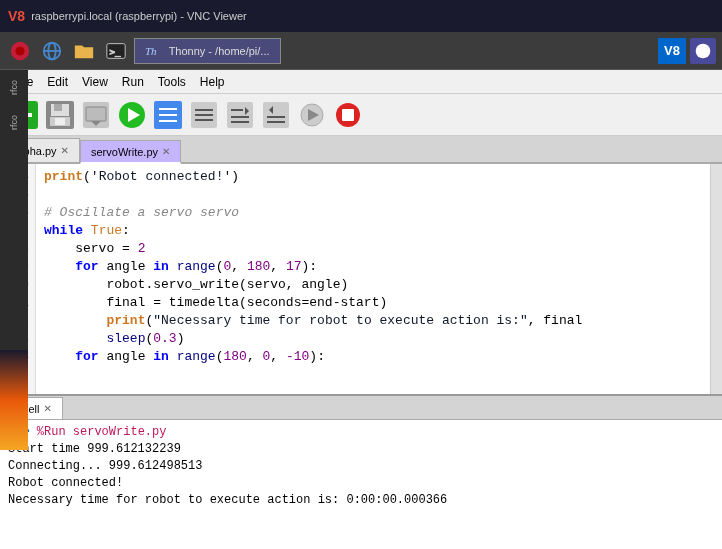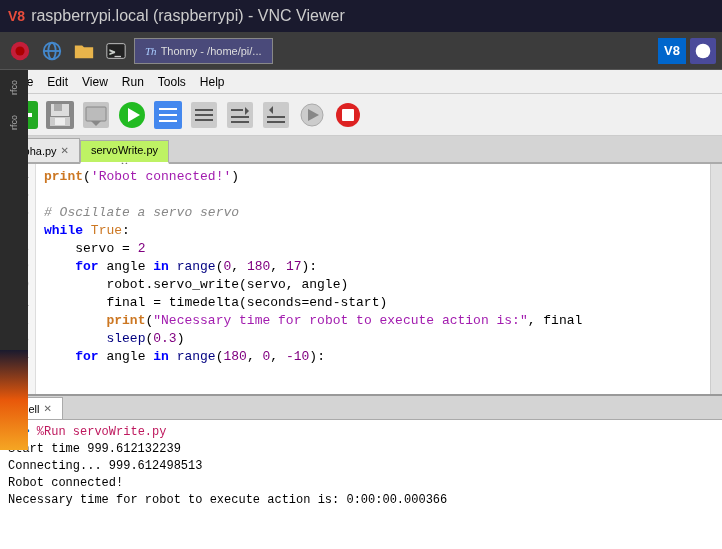--- a/index.html
+++ b/index.html
@@ -21,21 +21,21 @@
       gap: 6px;
     }
     #title-bar .vnc-logo {
       color: #e74c3c;
       font-weight: bold;
       font-size: 14px;
       font-family: Arial, sans-serif;
     }
     #title-bar .title-text {
       color: #cccccc;
-      font-size: 16px;
+      font-size: 11px;
       font-family: Arial, sans-serif;
     }
 
     
     #taskbar {
       background: #3c3c3c;
       height: 38px;
       display: flex;
       align-items: center;
       padding: 0 6px;
@@ -58,20 +58,21 @@
       background: #4a4a7a;
       color: #ddd;
       font-size: 11px;
       font-family: Arial, sans-serif;
       padding: 3px 10px;
       border: 1px solid #888;
       height: 26px;
       display: flex;
       align-items: center;
       cursor: pointer;
+      gap: 8px;
     }
     .vnc-badge {
       margin-left: auto;
       background: #0066cc;
       color: white;
       font-weight: bold;
       font-size: 13px;
       font-family: Arial;
       padding: 2px 6px;
       height: 26px;
@@ -143,24 +144,23 @@
       padding: 3px 10px;
       font-size: 11px;
       font-family: Arial, sans-serif;
       cursor: pointer;
       display: flex;
       align-items: center;
       gap: 4px;
       height: 24px;
     }
     .tab.active {
-      background: #bef264;
+      background: #c4b5fd;
       border-bottom: 2px solid white;
       margin-bottom: -2px;
-      flex-direction: column;
     }
     .tab-close {
       font-size: 10px;
       color: #666;
       cursor: pointer;
     }
 
     
     #editor-area {
       background: #ffffff;
@@ -186,21 +186,21 @@
       line-height: 18px;
       white-space: pre;
       overflow: hidden;
       flex: 1;
     }
 
     
     .kw { color: #cc7722; font-weight: normal; }      
     .kw2 { color: #0000ff; font-weight: bold; }     
     .fn { color: #000080; }                          
-    .str { color: #a21caf; }                         
+    .str { color: #0f172a; }                         
     .num { color: #800080; }                         
     .cm { color: #888888; font-style: italic; }      
     .print-kw { color: #cc7722; font-weight: bold; }
 
     
     #shell-section {
       background: #f0f0f0;
       border-top: 2px solid #999;
       height: 155px;
       display: flex;

